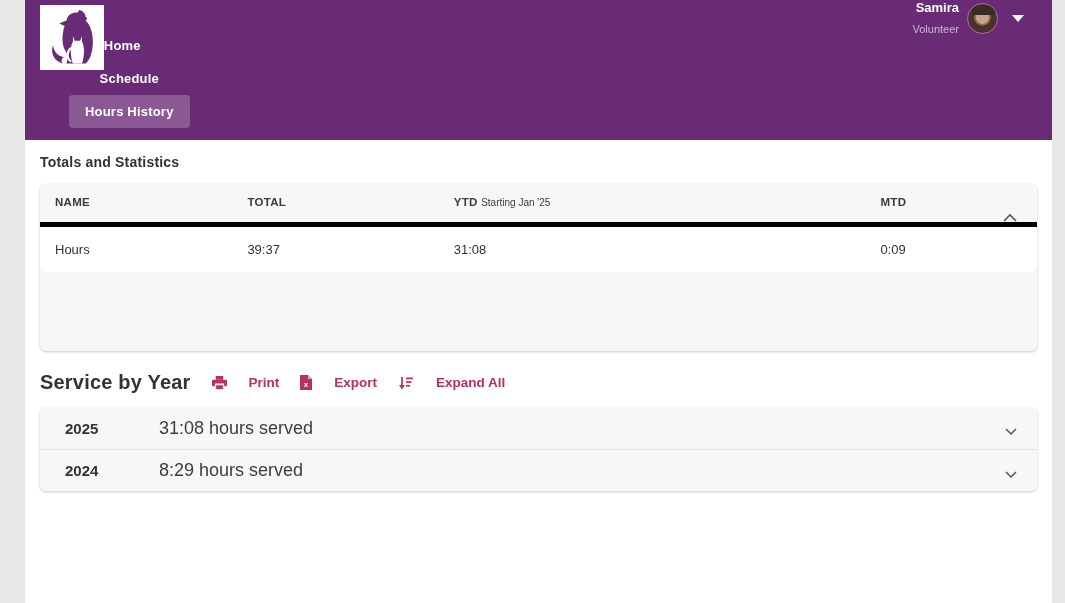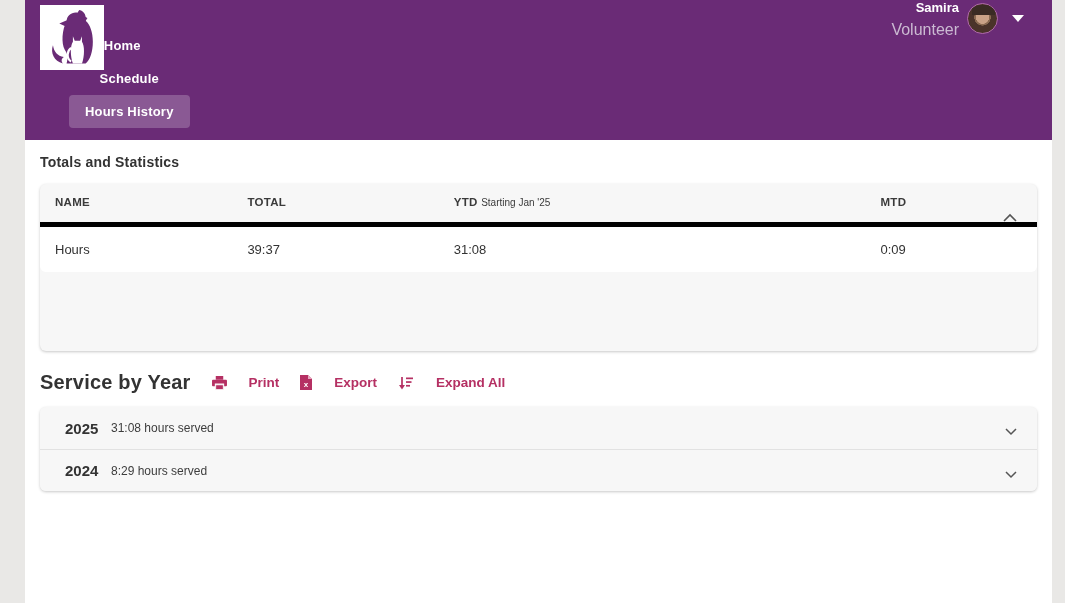--- a/index.html
+++ b/index.html
@@ -28,21 +28,21 @@
     background: #ffffff;
     display: flex; align-items: center; justify-content: center;
   }
   .user-block {
     position: absolute; right: 28px; top: 1px;
     display: flex; align-items: center; gap: 8px;
     cursor: pointer;
   }
   .user-names { text-align: right; line-height: 13px; }
   .user-name { color: #ffffff; font-weight: bold; font-size: 13px; display: block; }
-  .user-role { color: #cbbad2; font-size: 16px; display: block; margin-top: 9px; }
+  .user-role { color: #cbbad2; font-size: 11px; display: block; margin-top: 9px; }
   .avatar {
     width: 31px; height: 31px; border-radius: 50%;
     border: 1px solid #b06aa8;
     background:
       radial-gradient(circle at 50% 46%, #caa287 0 30%, #8a6a52 31% 38%, #4a332a 39% 100%);
     overflow: hidden;
     position: relative;
   }
   .avatar:before {
     content: ""; position: absolute; left: 4px; top: 1px; width: 23px; height: 10px;
@@ -107,21 +107,21 @@
   .action-link svg { display: block; }
 
   .year-card { overflow: hidden; }
   .year-row {
     display: flex; align-items: center;
     height: 42px; padding: 0 18px 0 25px;
     cursor: pointer; background: #f7f7f7;
   }
   .year-row + .year-row { border-top: 1px solid #e2e2e2; }
   .year-label { font-size: 15px; font-weight: bold; color: #333333; width: 46px; }
-  .year-summary { font-size: 12px; color: #3d3d3d; }
+  .year-summary { font-size: 18px; color: #3d3d3d; margin-left: 48px; }
   .year-chevron { margin-left: auto; width: 16px; height: 10px; }
 </style>
 </head>
 <body>
 
 <div class="side-strip left"></div>
 <div class="side-strip right"></div>
 
 <div class="app">
 

